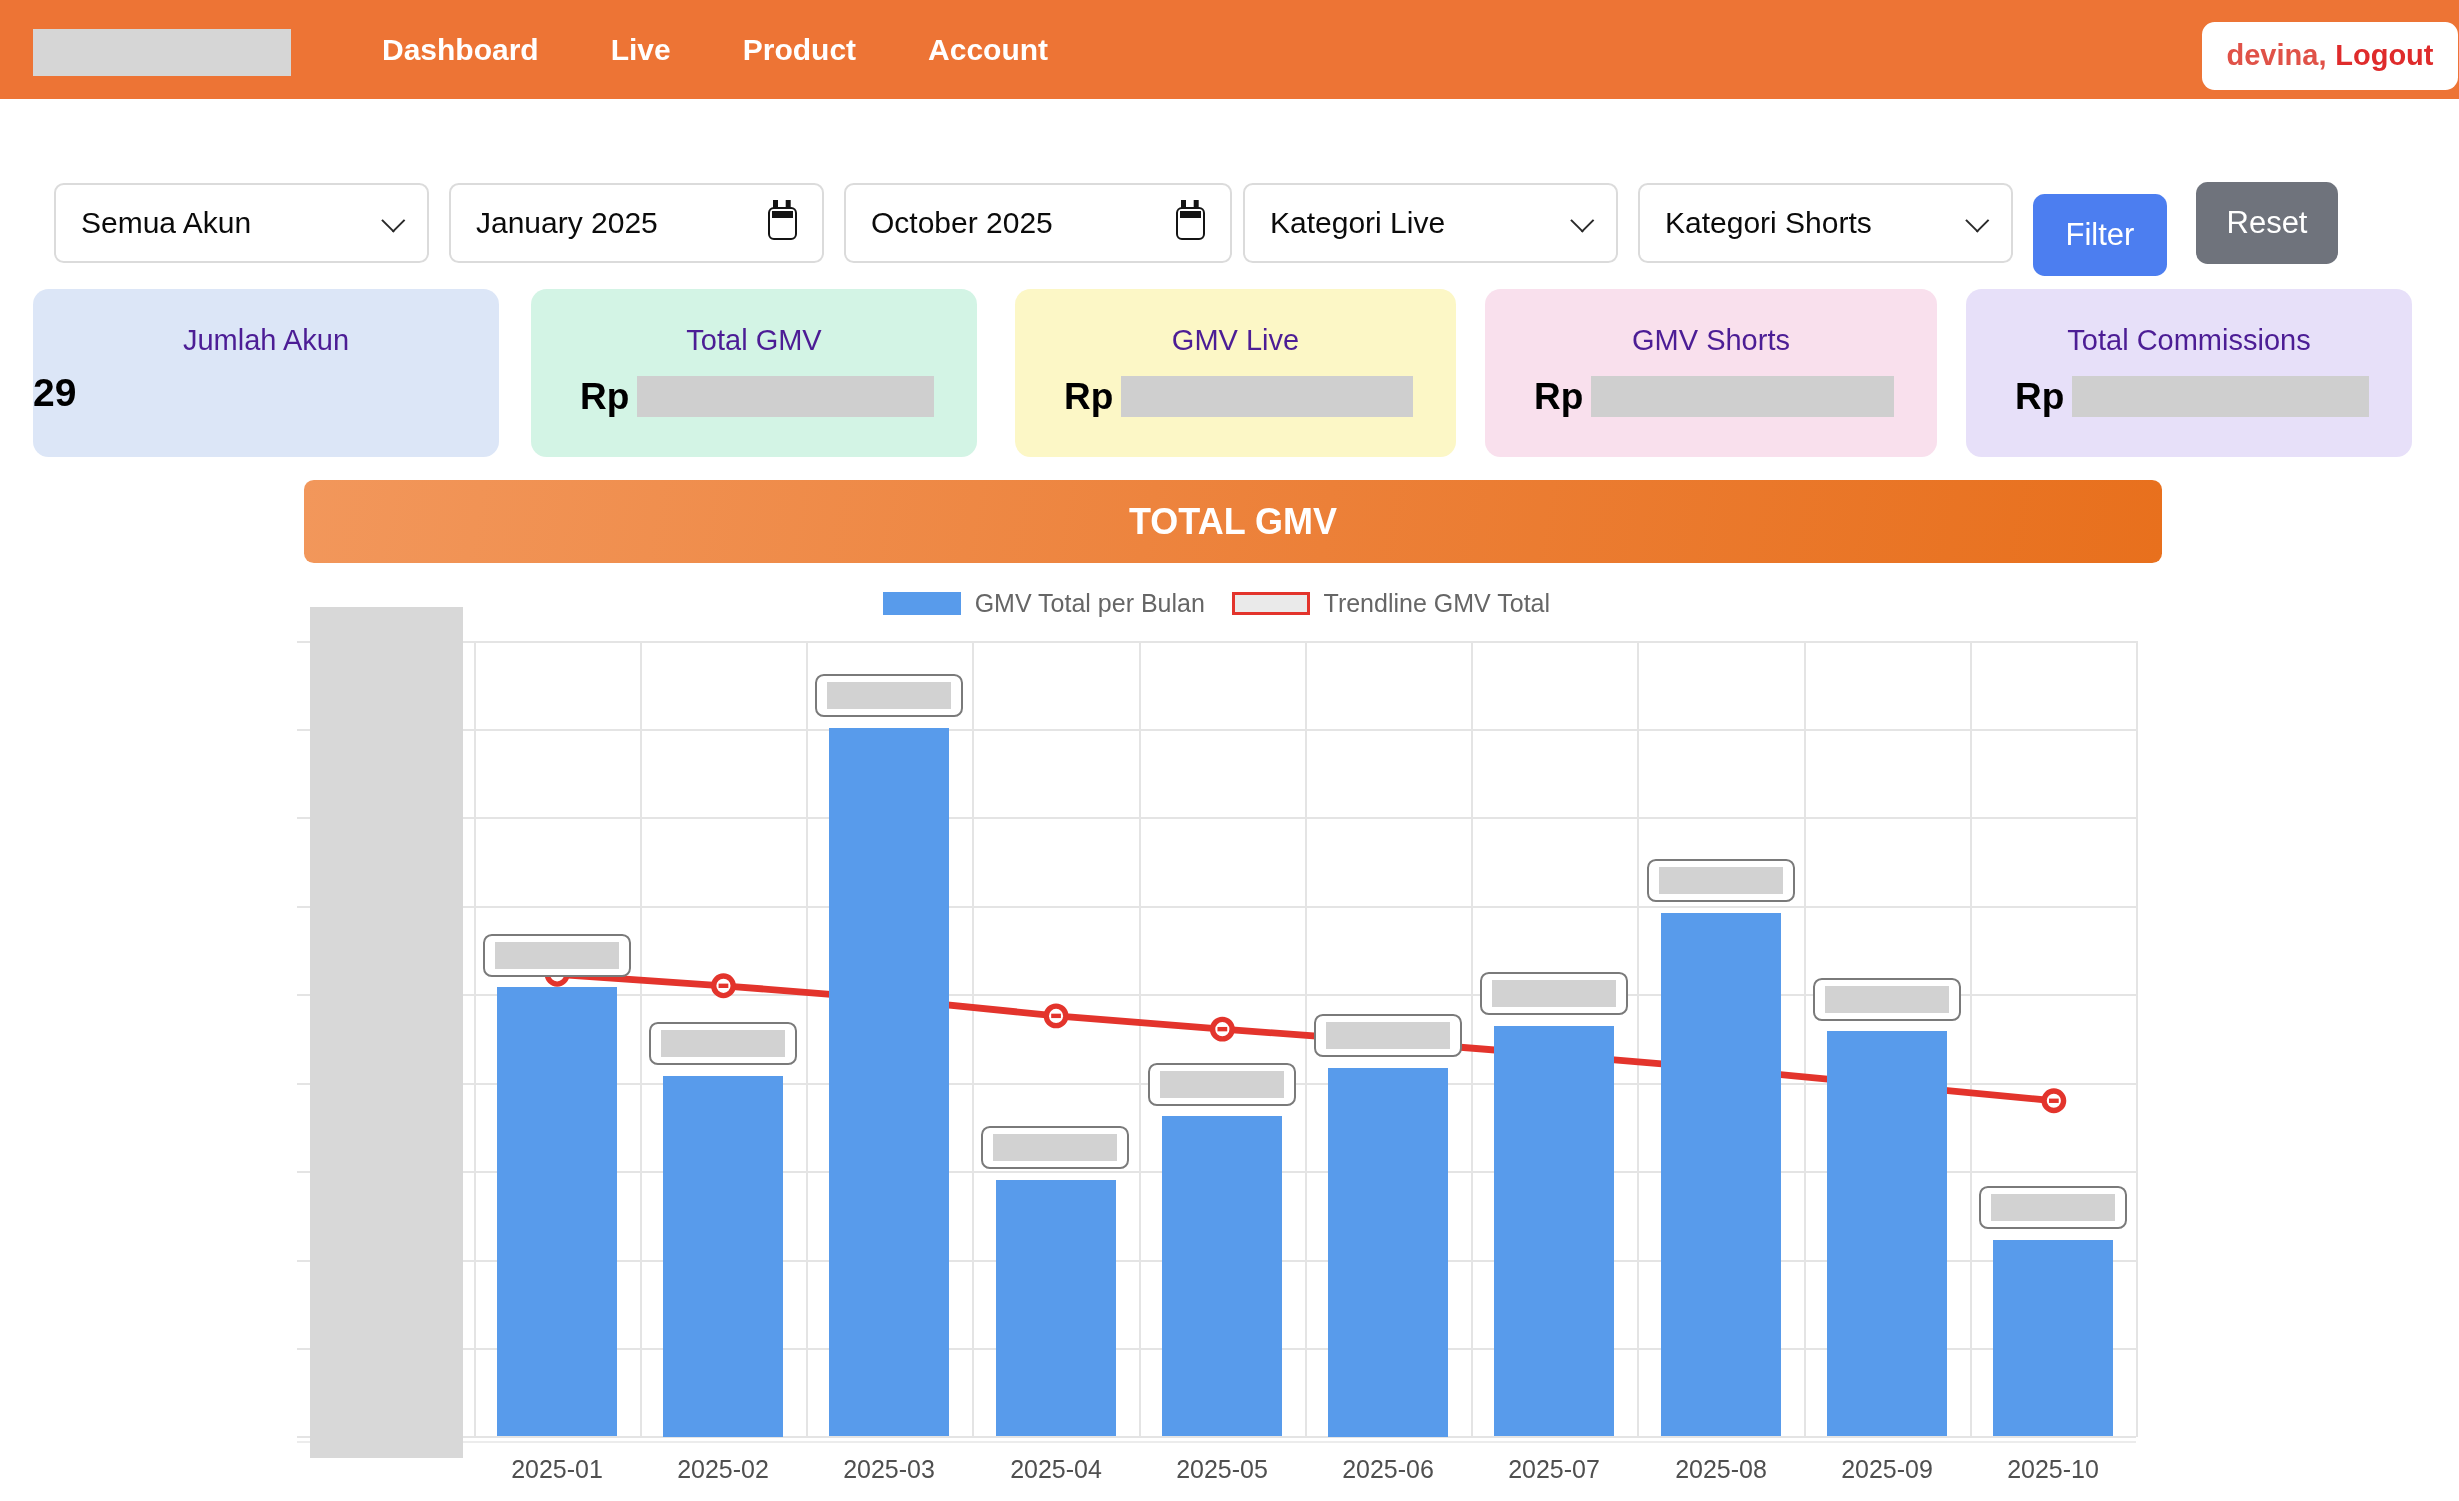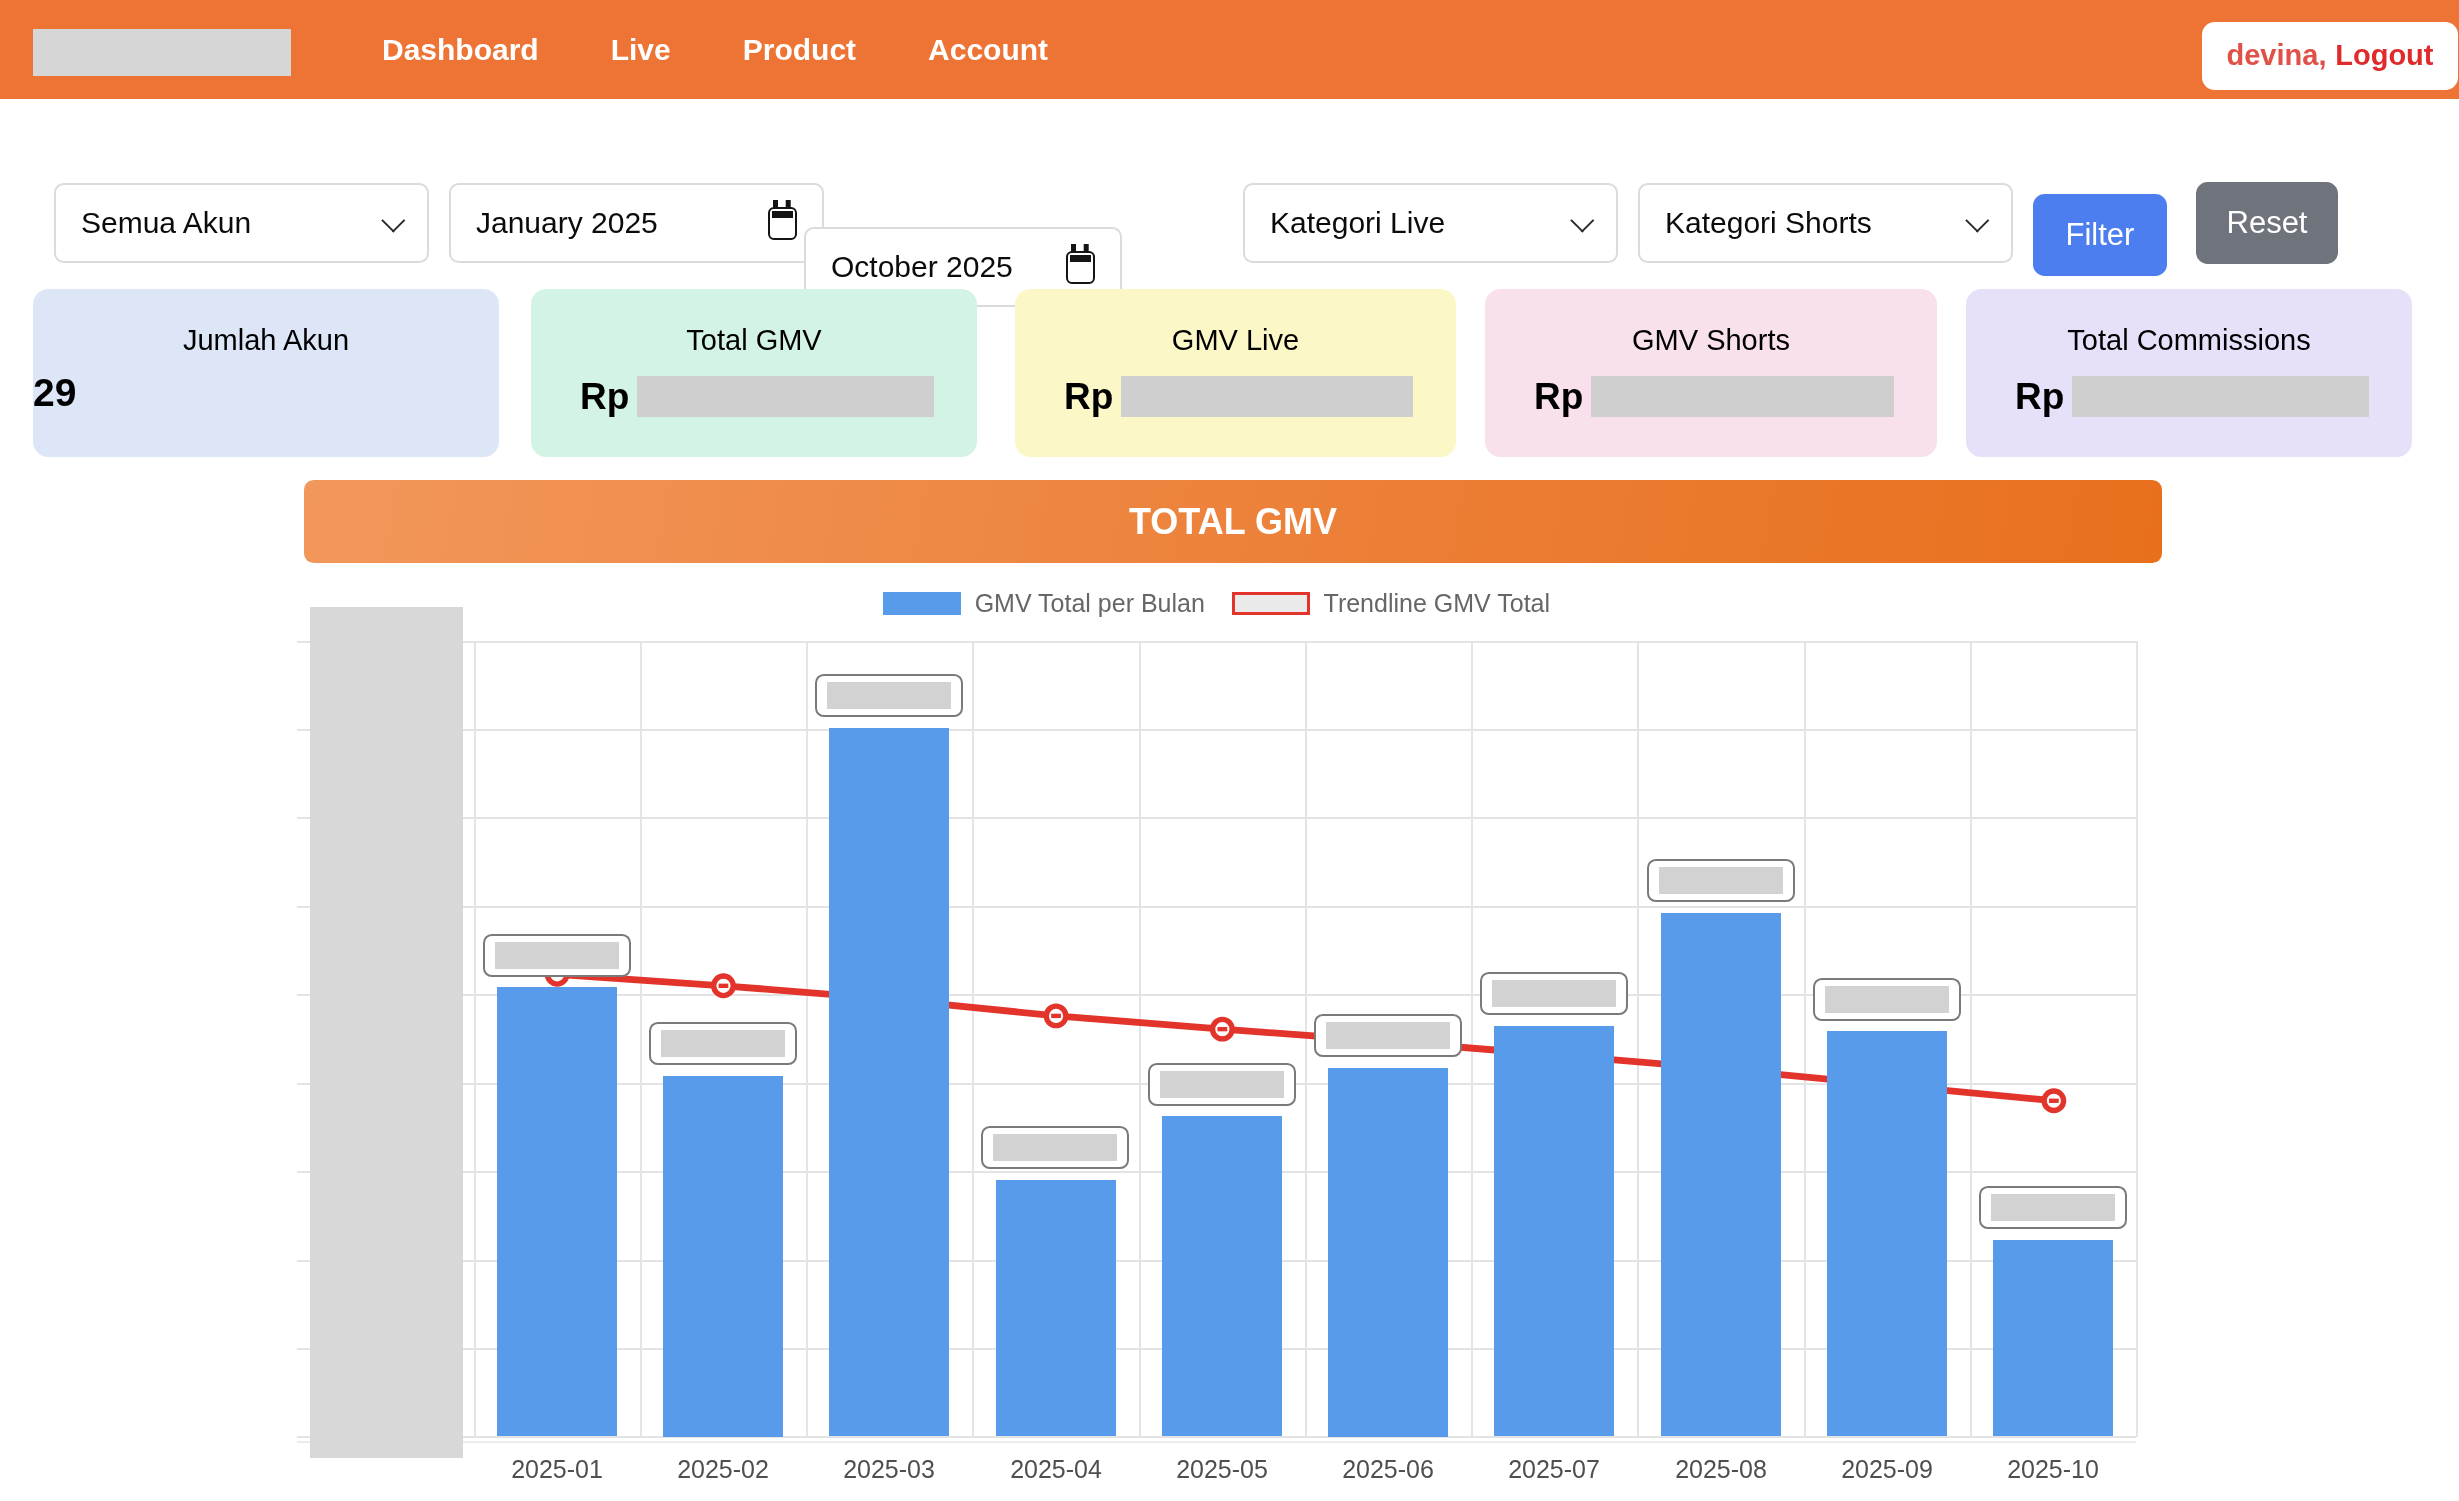--- a/index.html
+++ b/index.html
@@ -26,21 +26,21 @@
   .cal::before{content:"";position:absolute;left:2px;right:2px;top:2.9px;height:6.8px;background:#141414;}
   .cal::after{content:"";position:absolute;top:-8.8px;left:2.9px;width:4.9px;height:7.8px;background:#141414;
               box-shadow:12.7px 0 #141414;}
   .btn{position:absolute;top:182px;height:82px;border:none;border-radius:11.7px;color:#fff;font-size:31px;
        font-family:"Liberation Sans",sans-serif;cursor:pointer;}
   .btn.filter{left:2033px;width:134px;background:#4C7EF0;margin-top:12px;}
   .btn.reset{left:2196px;width:142px;background:#6F737C;}
 
   
   .card{position:absolute;top:289px;height:168px;border-radius:15.6px;}
-  .card .ttl{position:absolute;left:0;right:0;top:35px;text-align:center;font-size:29px;color:#000000;}
+  .card .ttl{position:absolute;left:0;right:0;top:35px;text-align:center;font-size:29px;color:#4c1d95;}
   .card .bigval{position:absolute;left:0;right:0;top:82px;text-align:left;font-size:39px;font-weight:700;color:#000;}
   .card .valrow{position:absolute;left:49px;right:43px;top:86px;height:43px;display:flex;align-items:center;}
   .card .rp{font-size:37px;font-weight:700;color:#000;}
   .card .vred{flex:1;height:41px;background:#CFCFCF;margin-left:7.8px;}
   .card1{left:33px;width:466px;background:#DCE6F7;}
   .card2{left:531px;width:446px;background:#D3F4E5;}
   .card3{left:1015px;width:441px;background:#FCF7C6;}
   .card4{left:1485px;width:452px;background:#F9E0ED;}
   .card5{left:1966px;width:446px;background:#E7E0F9;}
 
@@ -87,21 +87,21 @@
   </div>
 
   <div class="ctl" style="left:54px;width:375px;">
     <span class="grow">Semua Akun</span>
     <span class="chev"></span>
   </div>
   <div class="ctl" style="left:449px;width:375px;">
     <span class="grow">January 2025</span>
     <span class="cal"></span>
   </div>
-  <div class="ctl" style="left:804px;width:318px;margin-top:44px;">
+  <div class="ctl" style="left:844px;width:388px;">
     <span class="grow">October 2025</span>
     <span class="cal"></span>
   </div>
   <div class="ctl" style="left:1243px;width:375px;">
     <span class="grow">Kategori Live</span>
     <span class="chev"></span>
   </div>
   <div class="ctl" style="left:1638px;width:375px;">
     <span class="grow">Kategori Shorts</span>
     <span class="chev"></span>

